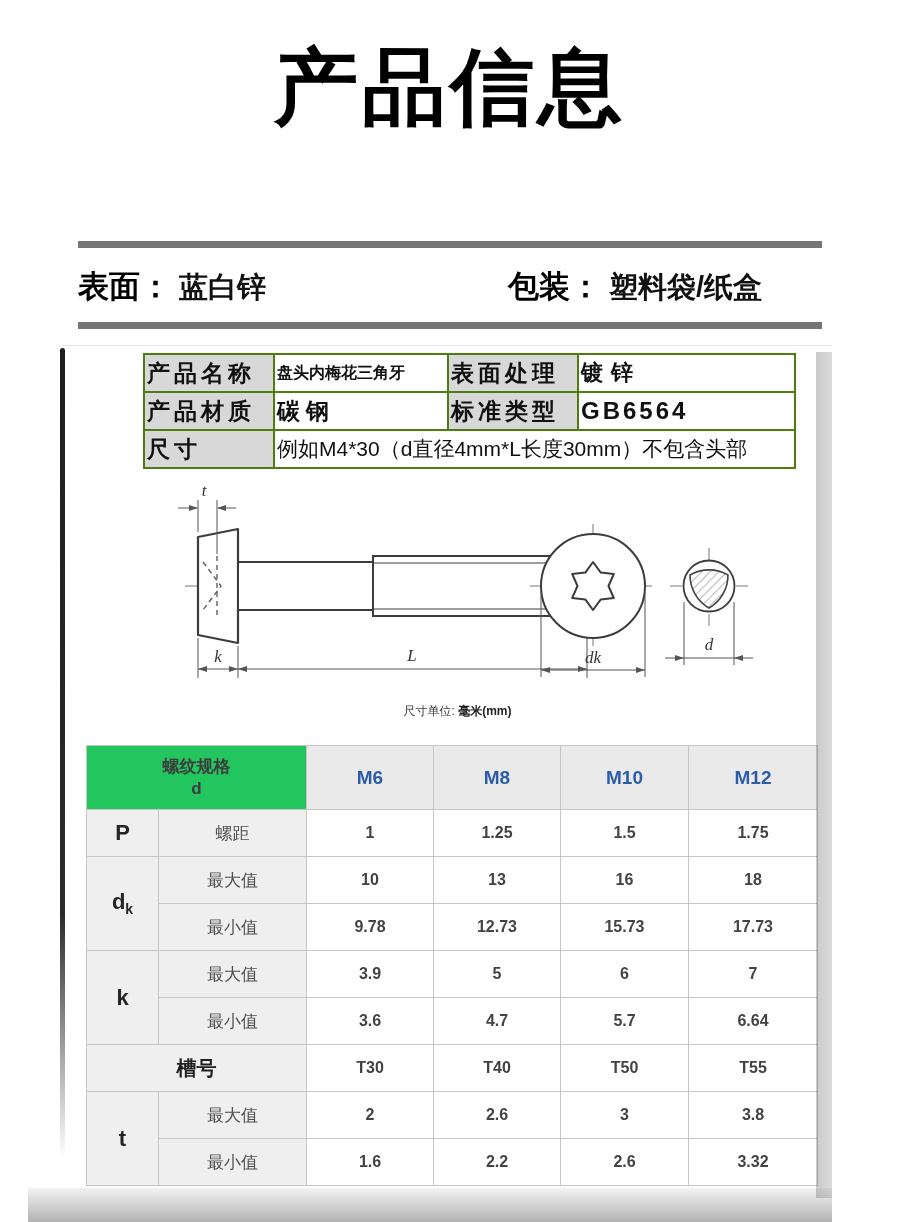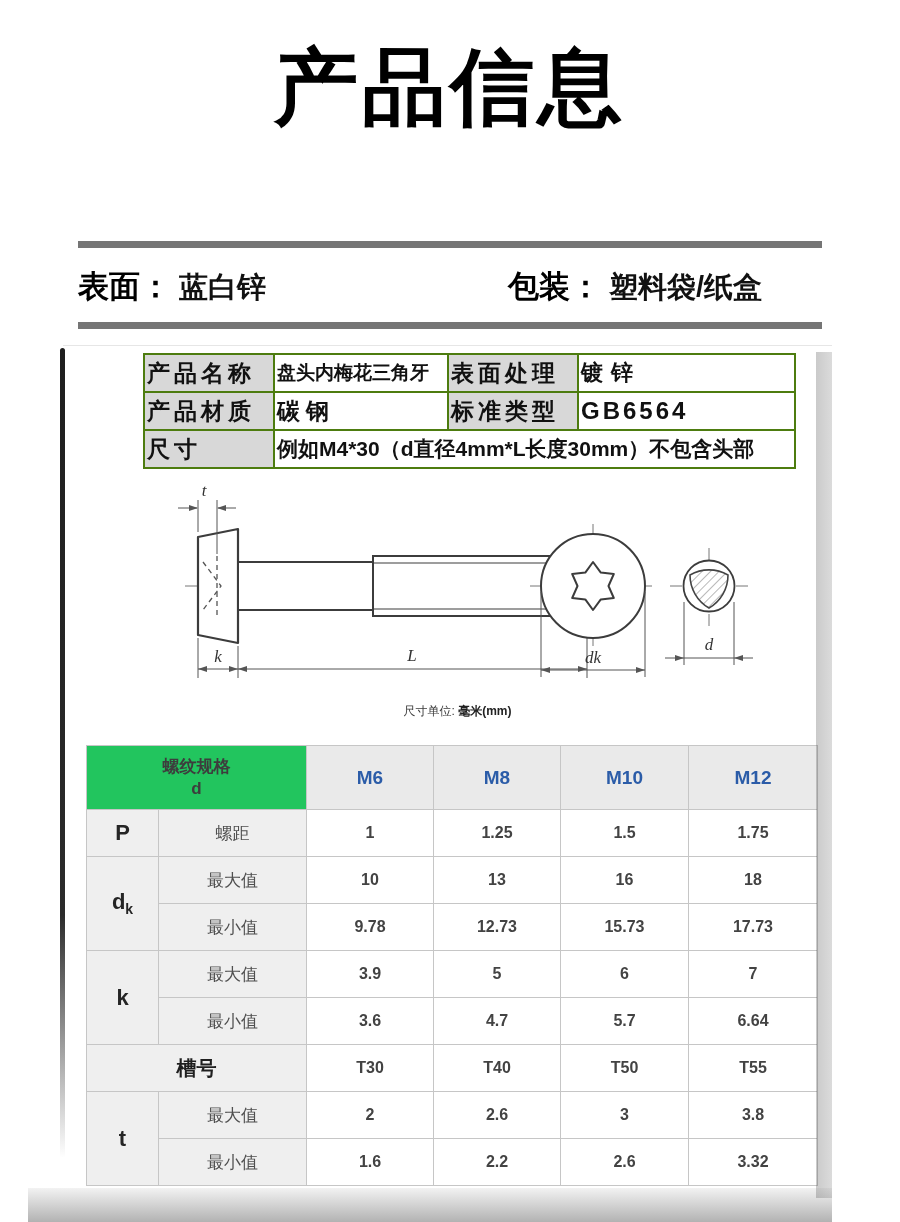--- a/index.html
+++ b/index.html
@@ -30,25 +30,25 @@
         background:linear-gradient(to right,rgba(80,80,80,0.30),rgba(130,130,130,0.14) 45%,rgba(255,255,255,0) 88%);}
   .shadow-bottom{position:absolute;left:28px;top:1188px;width:872px;height:34px;
         background:linear-gradient(to bottom,rgba(130,130,130,0.10),rgba(85,85,85,0.45));}
 
   
   table.ptable{position:absolute;left:143px;top:353px;width:627px;border-collapse:collapse;
         table-layout:fixed;}
   table.ptable td{border:2px solid #4d7c0f;height:36px;text-align:left;vertical-align:middle;
         background:#fff;padding:0 2px;overflow:hidden;white-space:nowrap;}
   table.ptable td.g{background:#d8d8d8;font-weight:700;font-size:23px;letter-spacing:4px;color:#111;}
-  .pv-name{font-size:19px;font-weight:700;}
+  .pv-name{font-size:16px;font-weight:700;}
   .pv-steel{font-size:23px;font-weight:700;letter-spacing:6px;}
   .pv-zinc{font-size:22px;font-weight:700;letter-spacing:8px;}
   .pv-gb{font-size:24px;font-weight:600;letter-spacing:3px;}
-  .pv-size{font-size:21px;font-weight:700;letter-spacing:0;border-radius:16px;}
+  .pv-size{font-size:21px;font-weight:400;letter-spacing:0;border-radius:16px;}
 
   
   .drawing{position:absolute;left:90px;top:470px;}
   .dimtxt{font-family:"Liberation Serif",serif;font-style:italic;font-size:17px;fill:#333;}
   .units{position:absolute;left:54px;top:703px;width:807px;text-align:center;font-size:12px;color:#3a3a3a;}
   .units b{font-weight:700;color:#222;}
 
   
   table.spec{position:absolute;left:86px;top:745px;width:731px;border-collapse:collapse;table-layout:fixed;}
   table.spec td,table.spec th{border:1px solid #c6c6c6;text-align:center;vertical-align:middle;padding:0;}

